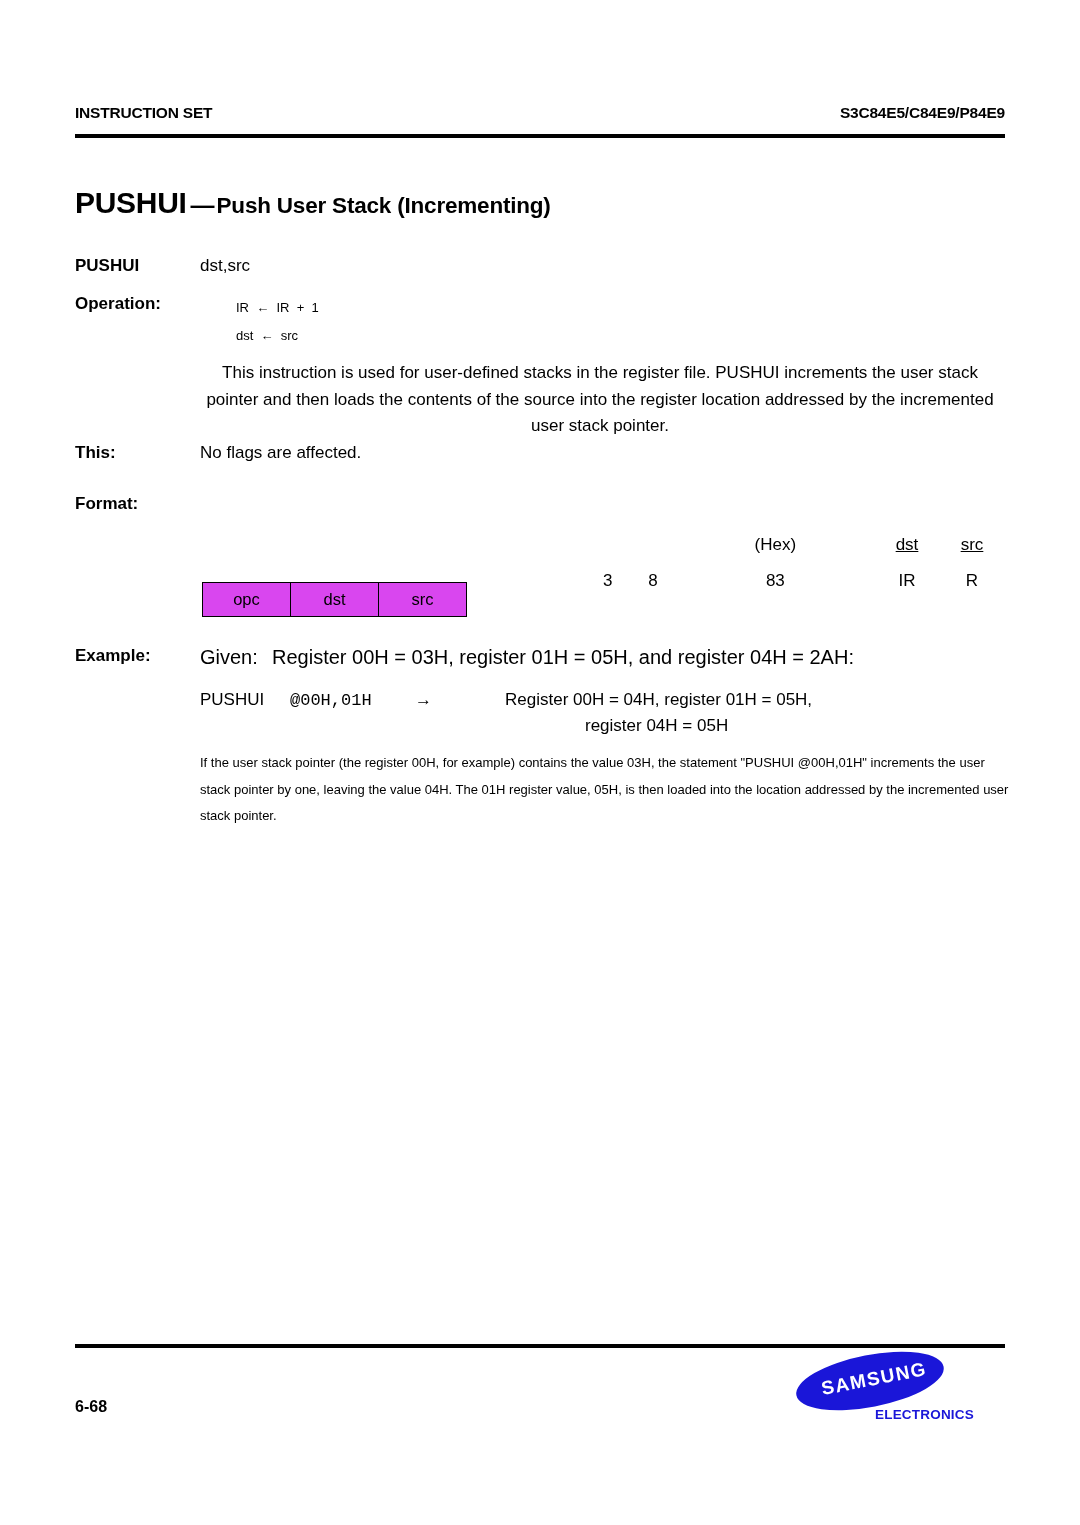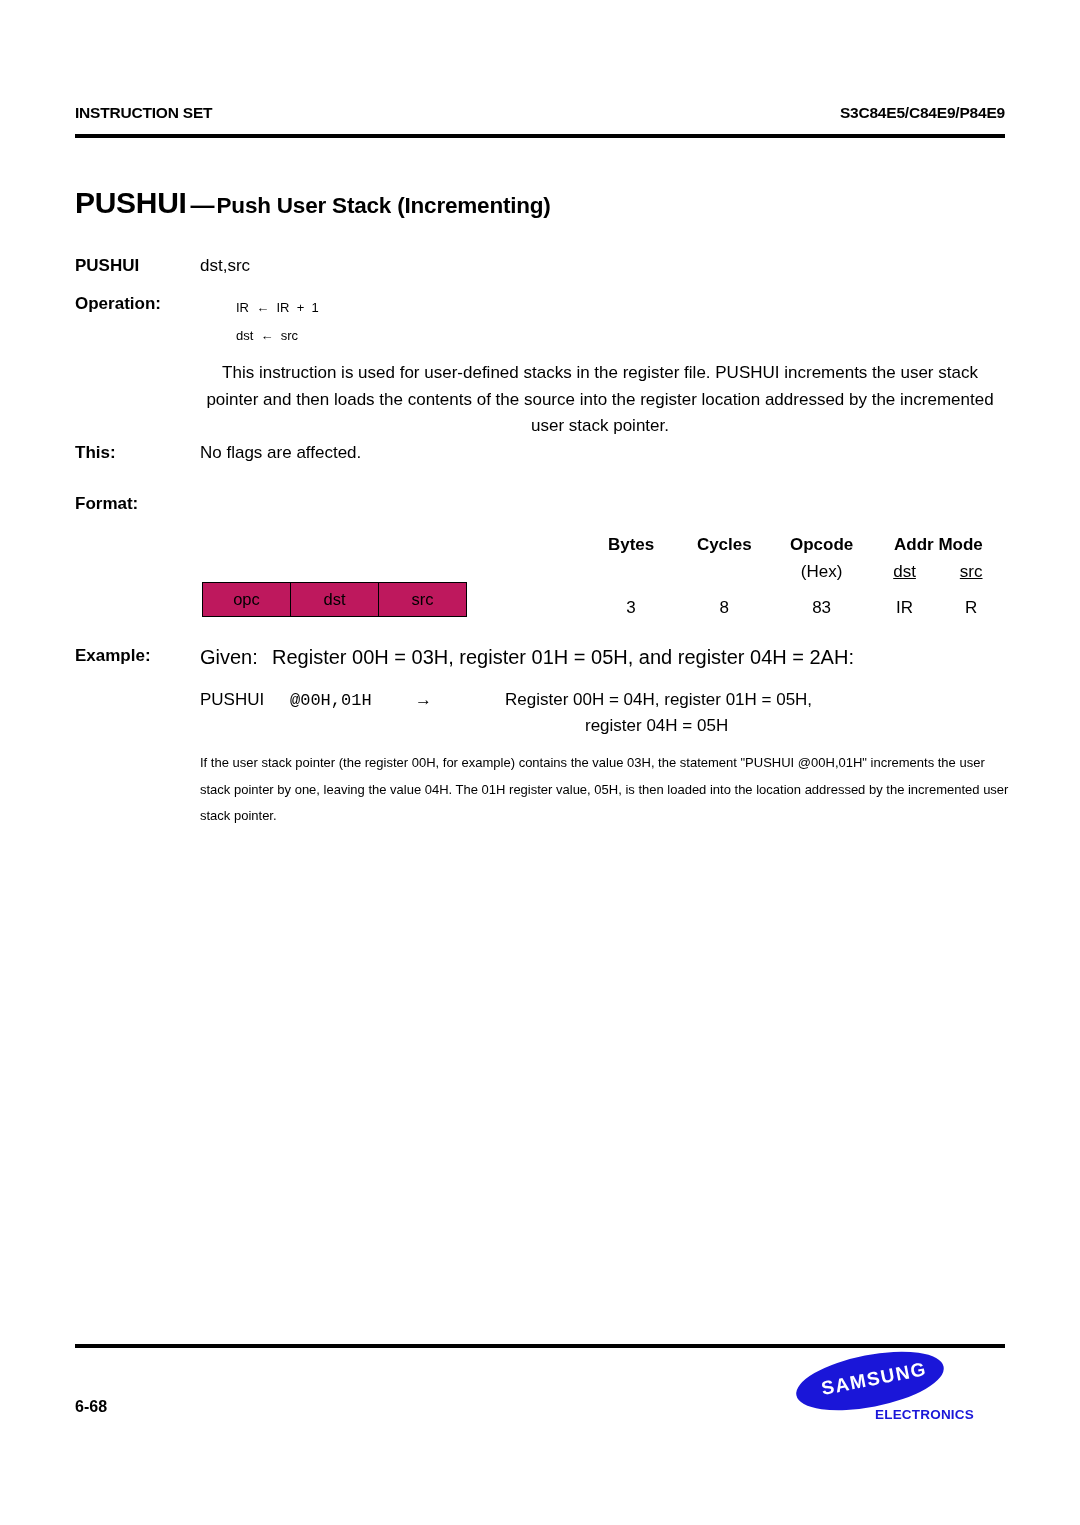--- a/index.html
+++ b/index.html
@@ -125,21 +125,21 @@
     top: 528px;
     width: 930px;
     height: 110px;
   }
   .opcbox {
     position: absolute;
     left: 127px;
     top: 54px;
     display: flex;
     border: 1.6px solid #000;
-    background: #be185d;
+    background: #d946ef;
   }
   .opcbox .cell {
     width: 87px;
     height: 33px;
     line-height: 33px;
     text-align: center;
     font-size: 16.5px;
     border-right: 1.6px solid #000;
   }
   .opcbox .cell:last-child { border-right: none; }
@@ -314,26 +314,20 @@
   <div class="format-area">
 
     <div class="opcbox">
       <div class="cell">opc</div>
       <div class="cell">dst</div>
       <div class="cell">src</div>
     </div>
 
     <table class="fmt-table">
       <tbody>
-          <tr>
-        <td class="hdr col-bytes">Bytes</td>
-        <td class="hdr col-cycles">Cycles</td>
-        <td class="hdr col-opcode">Opcode</td>
-        <td class="addrmode-head" colspan="2">Addr Mode</td>
-      </tr>
       <tr>
         <td></td>
         <td></td>
         <td class="sub">(Hex)</td>
         <td class="sub col-dst"><u>dst</u></td>
         <td class="sub col-src"><u>src</u></td>
       </tr>
       <tr>
         <td class="val">3</td>
         <td class="val">8</td>

